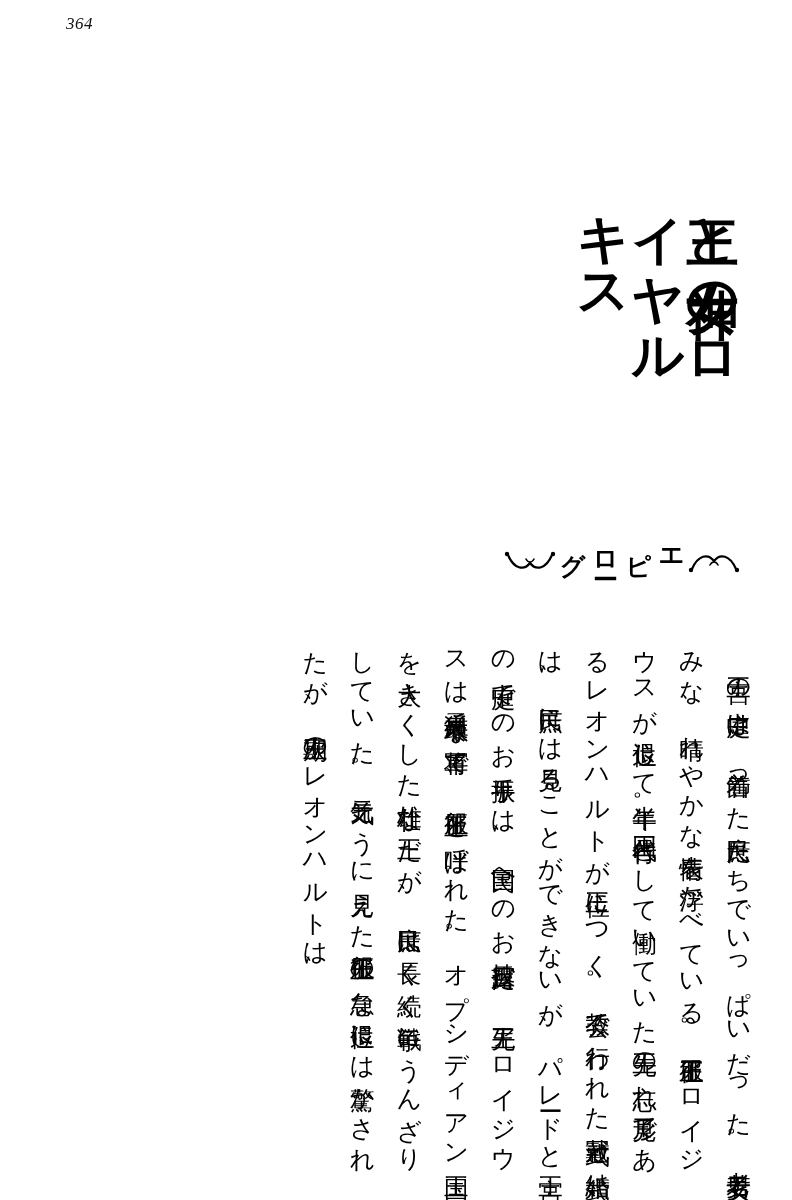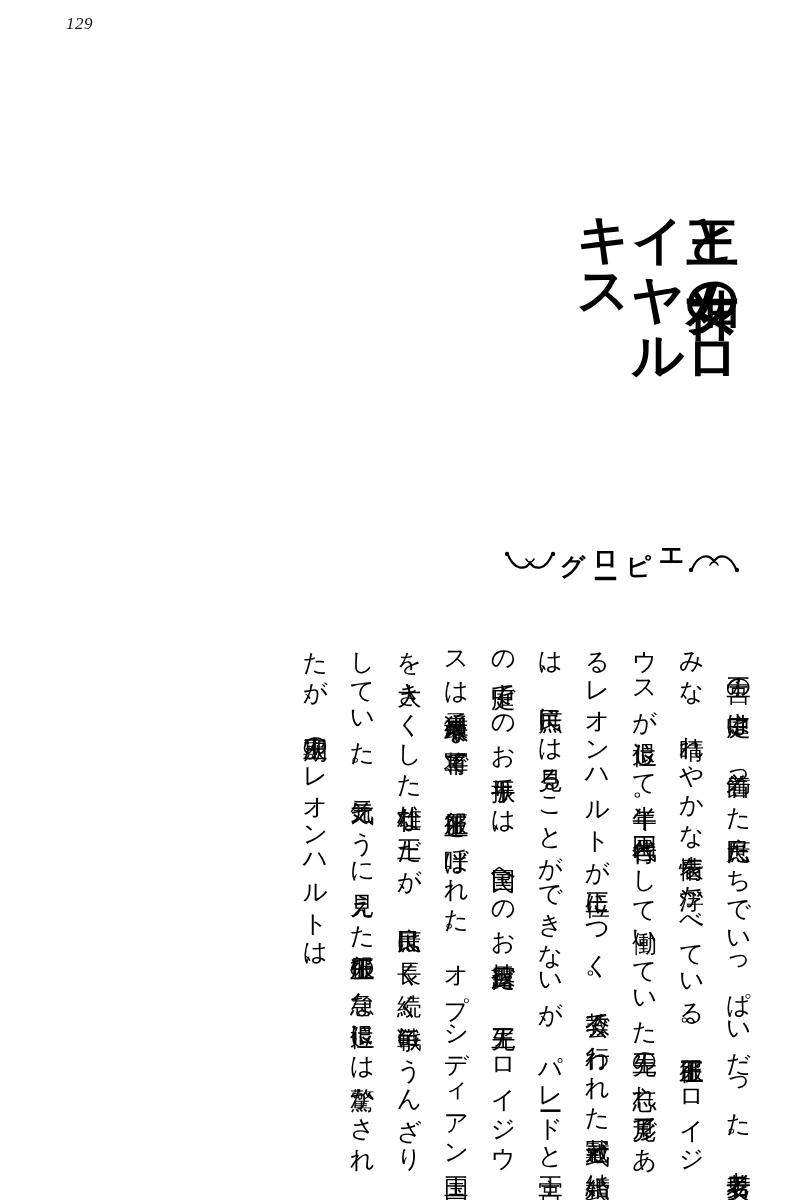--- a/index.html
+++ b/index.html
@@ -109,21 +109,21 @@
     margin: 0;
     padding: 0;
     text-indent: 1em;
   }
 </style>
 </head>
 <body>
 
 <div class="page">
 
-  <div class="page-number">129</div>
+  <div class="page-number">364</div>
 
   <div class="vtext-area">
 
     <div class="title-block">
 
       <div class="chapter-title">王と女神のロイヤルキス</div>
 
       <div class="chapter-label-wrap">
         <span class="ornament">
           <svg width="52" height="26" viewBox="0 0 52 26">

